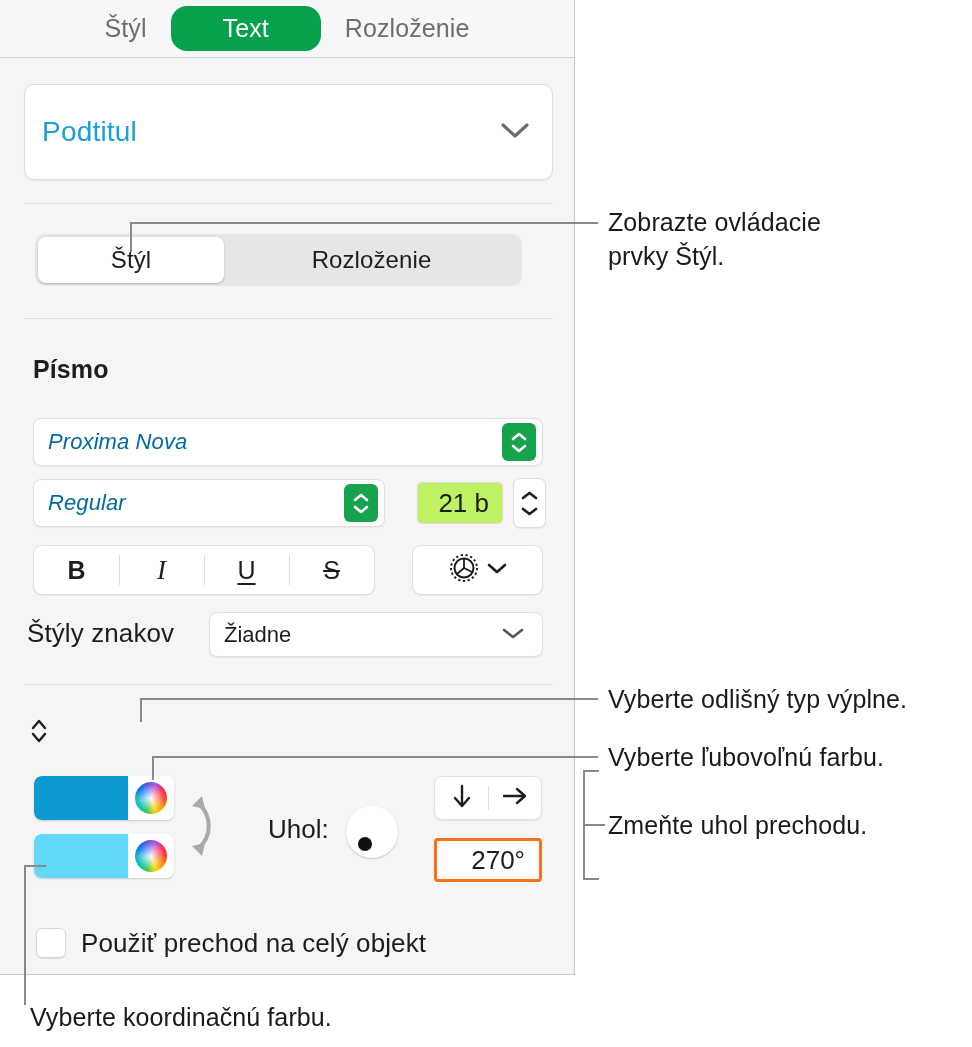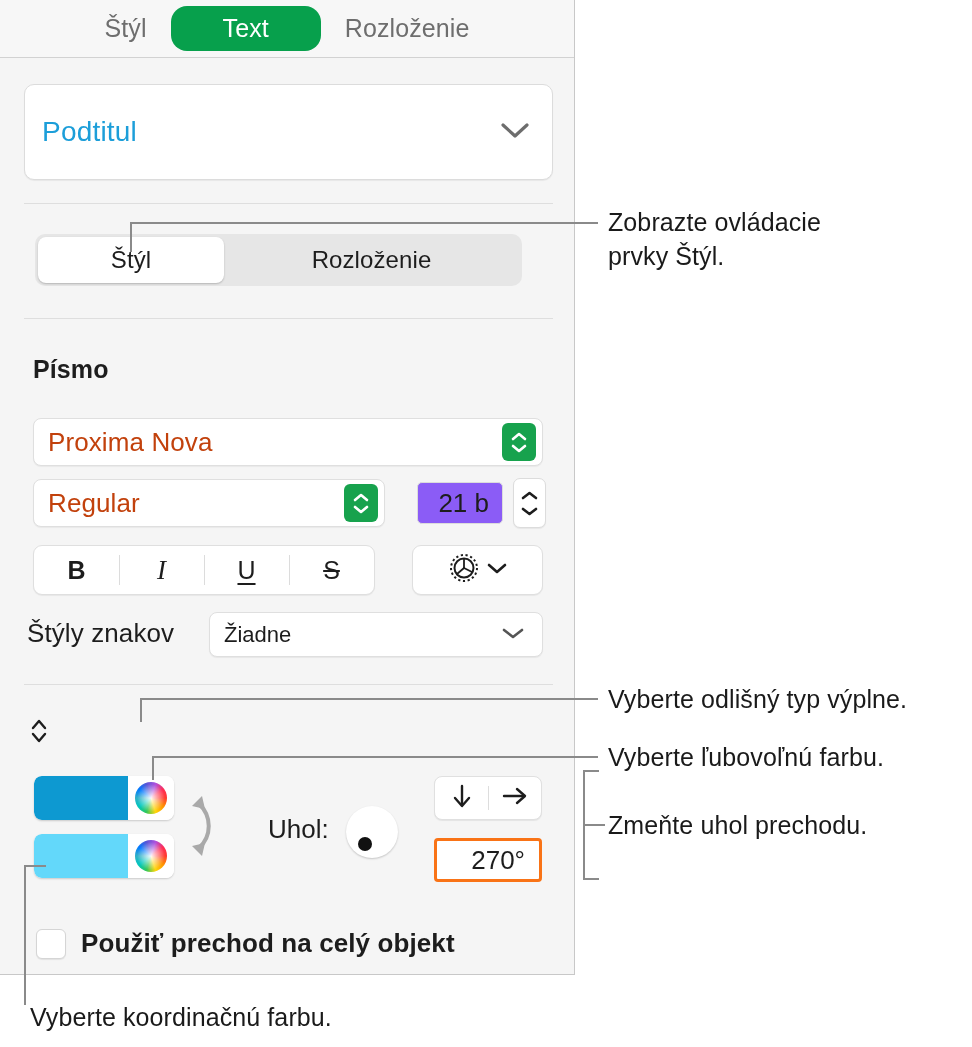--- a/index.html
+++ b/index.html
@@ -145,45 +145,46 @@
     position: absolute;
     background: #ffffff;
     border: 1px solid #dfdfdf;
     border-radius: 8px;
     box-sizing: border-box;
     box-shadow: 0 1px 1px rgba(0,0,0,0.05);
     display: flex;
     align-items: center;
   }
   .field .value {
-    font-size: 26px;
-    color: #c2410c;
+    font-size: 22px;
+    color: #0369a1;
     padding-left: 14px;
     letter-spacing: 0.1px;
+    font-style: italic;
   }
   .green-stepper {
     position: absolute;
     right: 6px;
     top: 50%;
     transform: translateY(-50%);
     width: 34px;
     height: 38px;
     background: #17a24d;
     border-radius: 6px;
     display: flex;
     flex-direction: column;
     align-items: center;
     justify-content: center;
     gap: 3px;
   }
 
   
   .size-field {
     position: absolute;
-    background: #8b5cf6;
+    background: #bef264;
     border: 1px solid #dcdcdc;
     border-radius: 5px;
     box-sizing: border-box;
     display: flex;
     align-items: center;
     justify-content: flex-end;
     padding-right: 13px;
   }
   .size-field .value {
     font-size: 26px;
@@ -419,23 +420,21 @@
     font-size: 26px;
     color: #1d1d1d;
   }
 
   
   .checkrow {
     position: absolute;
     left: 36px;
     top: 928px;
     display: flex;
-    align-items: center;
     gap: 15px;
-    font-weight: bold;
   }
   .checkbox {
     width: 30px;
     height: 30px;
     background: #ffffff;
     border: 1px solid #d5d5d5;
     border-radius: 6px;
     box-sizing: border-box;
     box-shadow: 0 1px 1px rgba(0,0,0,0.08);
   }

